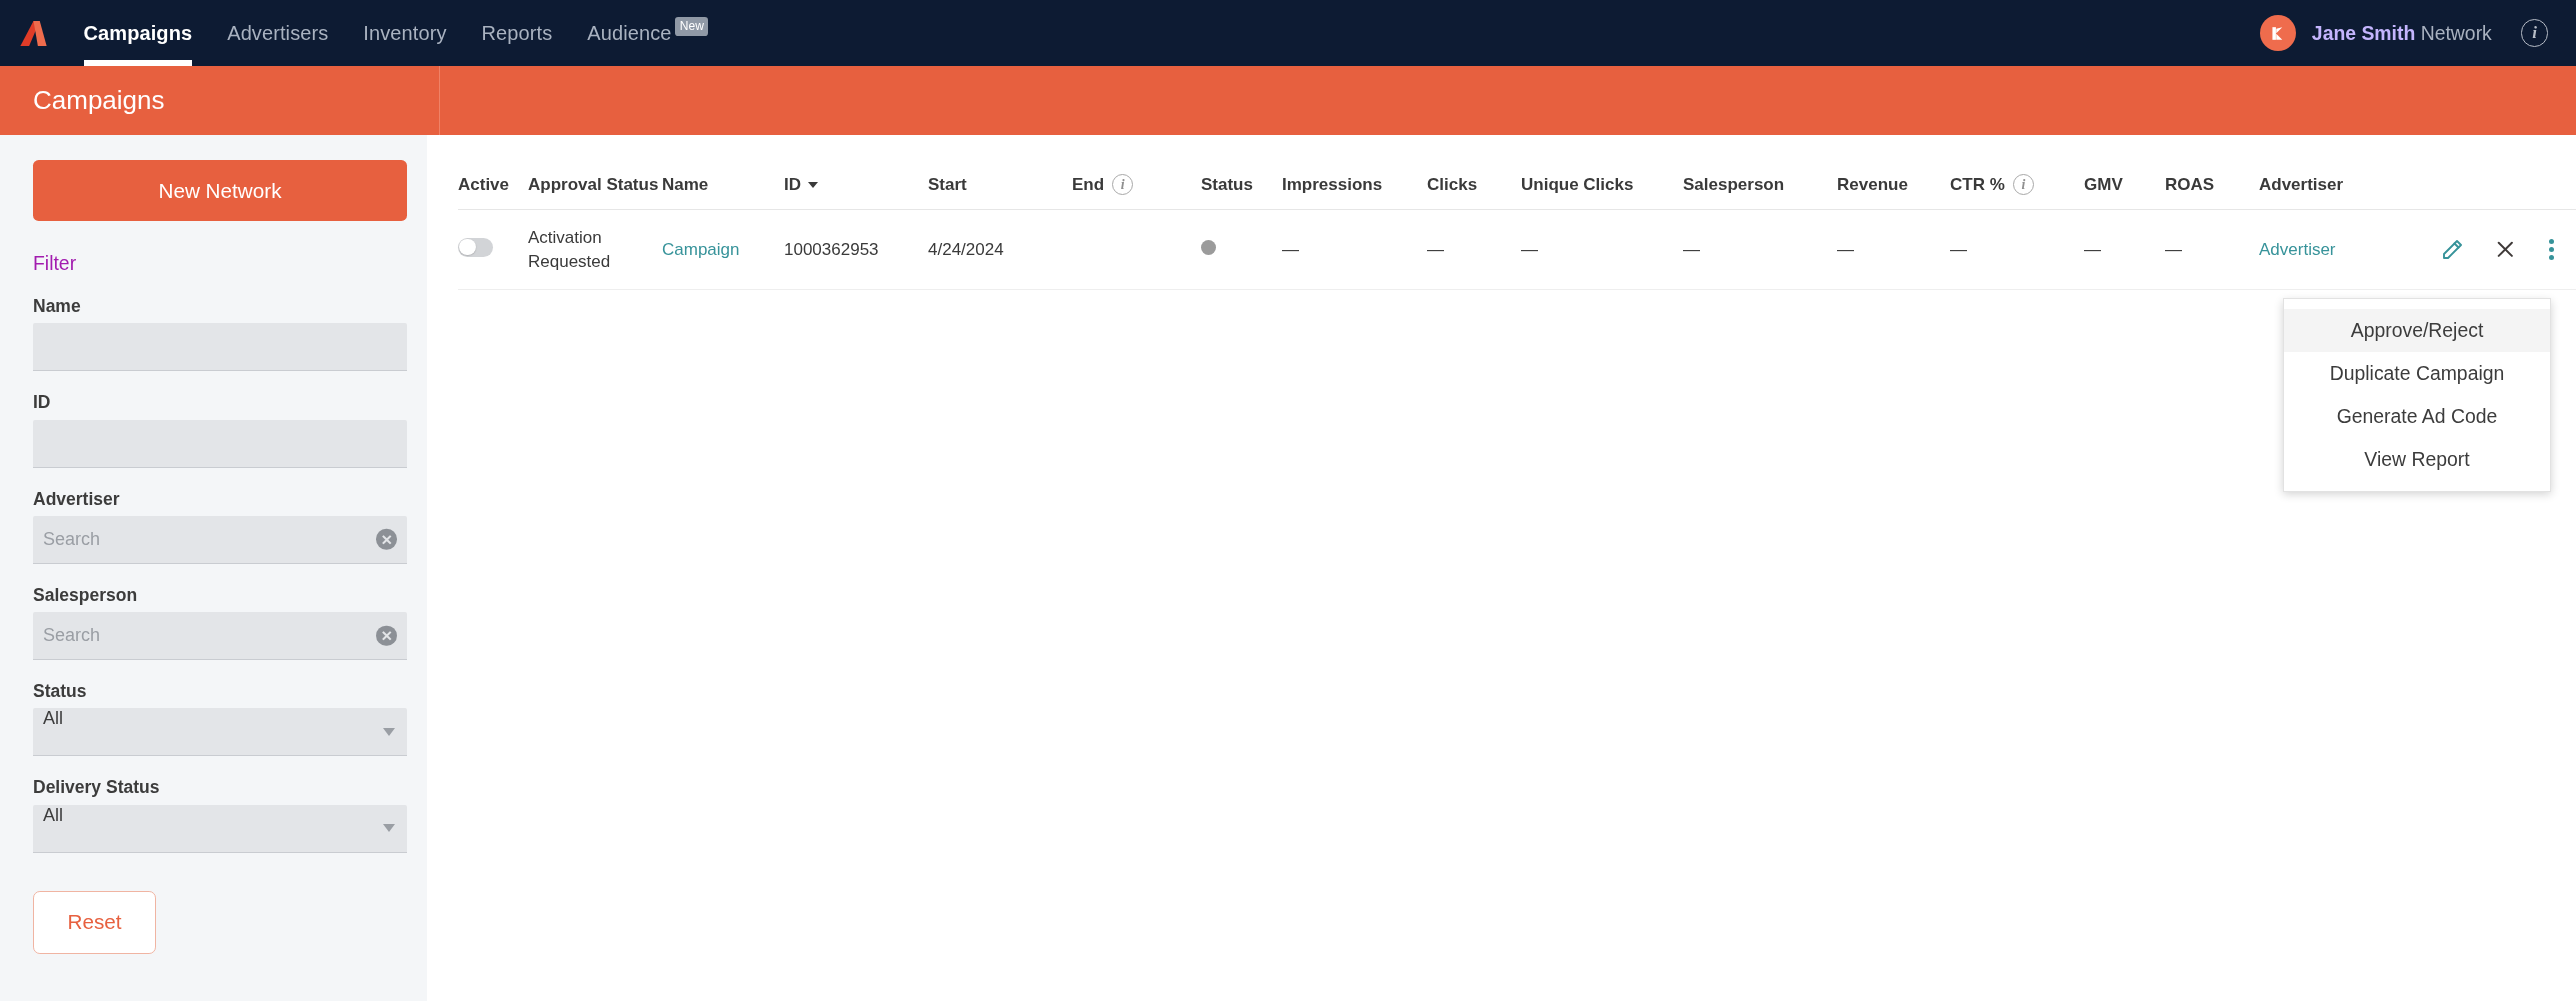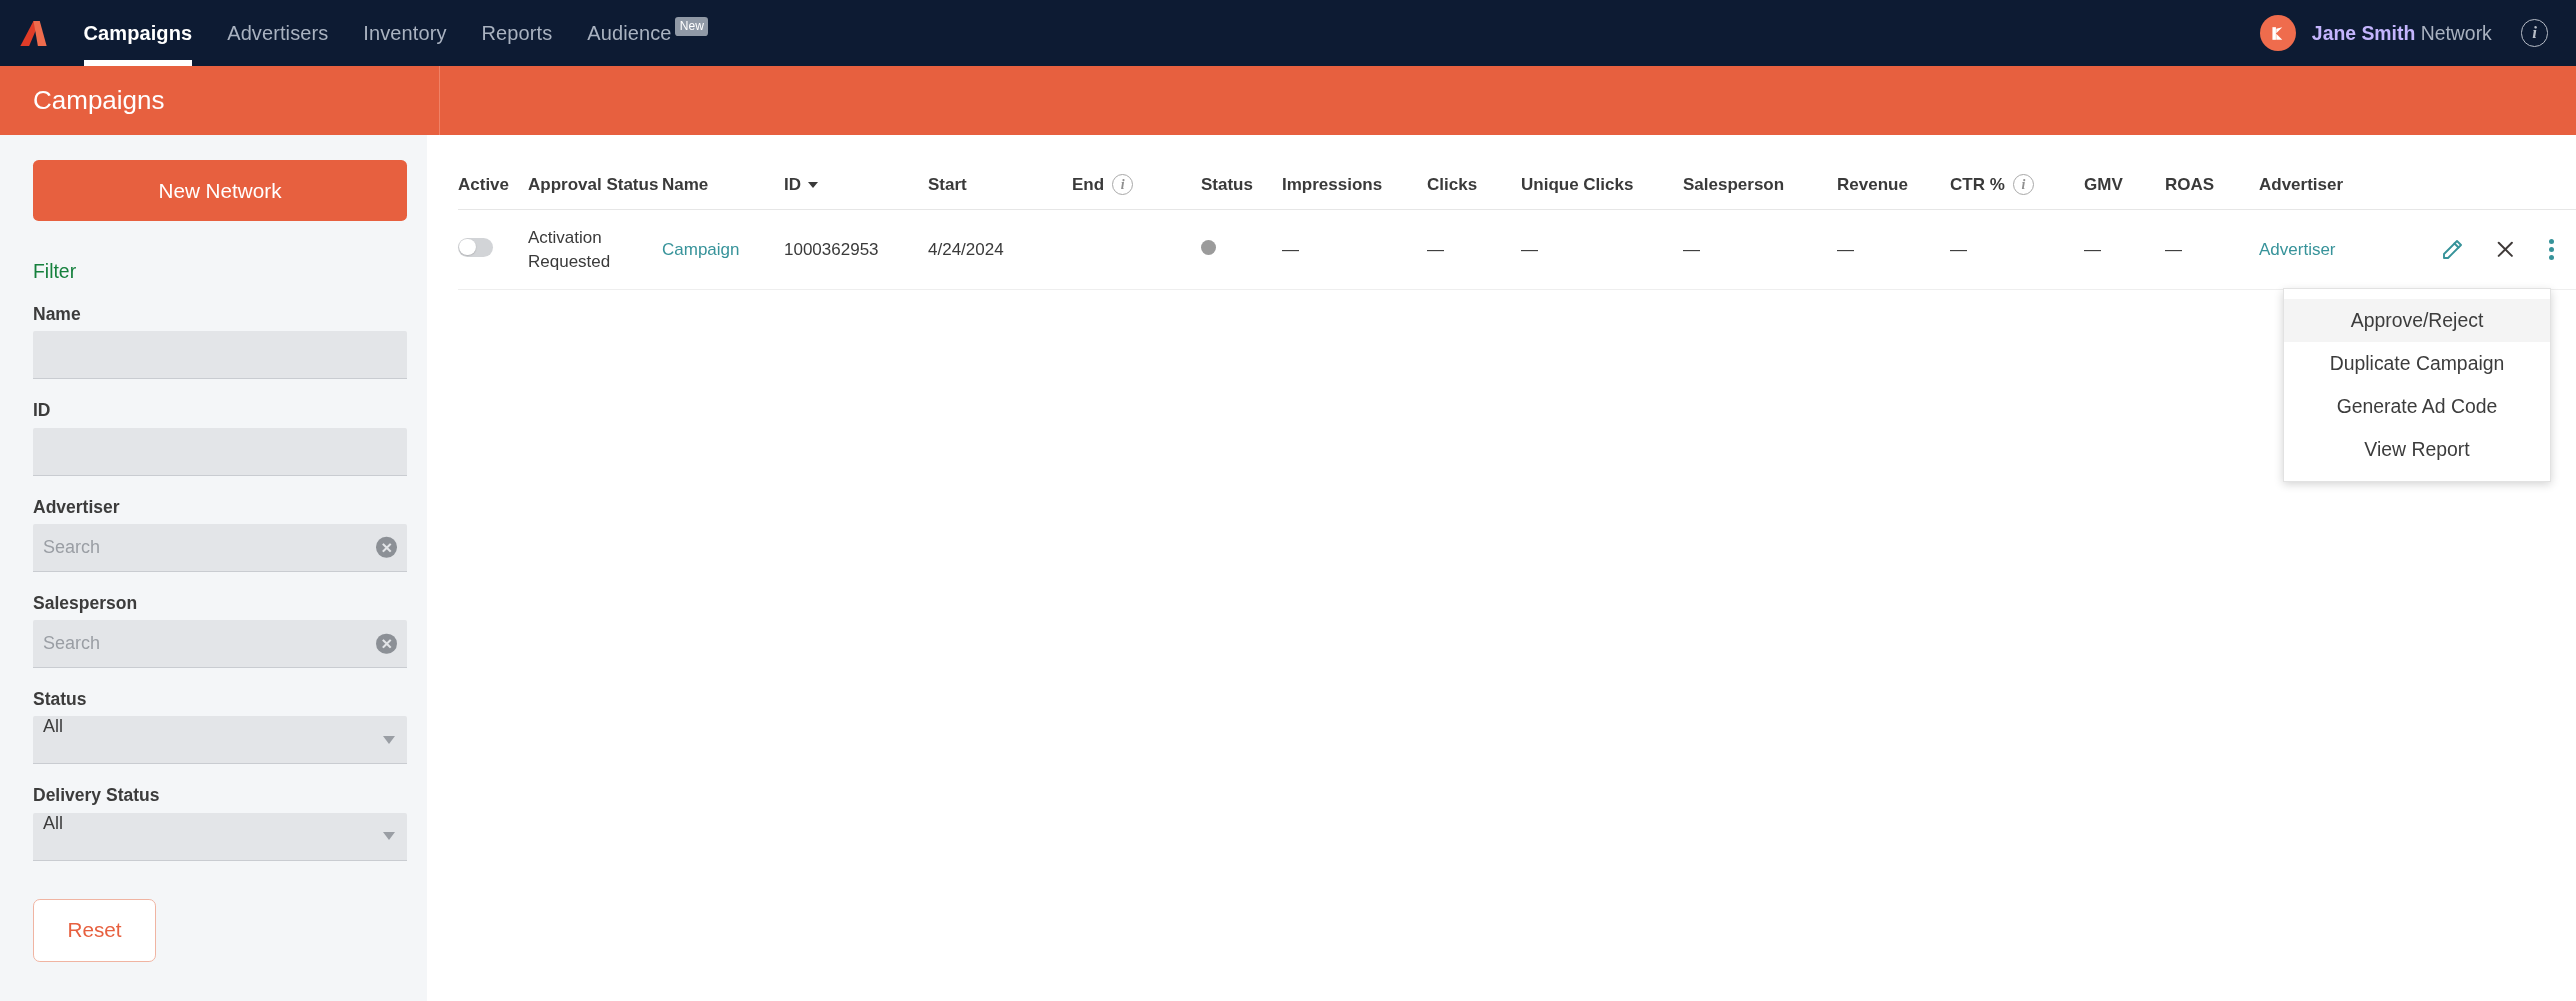--- a/index.html
+++ b/index.html
@@ -217,23 +217,23 @@
     background: #e7603f;
     border: none;
     border-radius: 5.6px;
     color: #ffffff;
     font-family: "Liberation Sans", sans-serif;
     font-size: 20.7px;
     cursor: pointer;
     display: block;
   }
   .filter-heading {
-    margin-top: 39px;
+    margin-top: 31px;
     font-size: 19.4px;
-    color: #15803d;
+    color: #a21caf;
     font-weight: normal;
   }
   .field-group { margin-top: 21px; }
   .field-label {
     font-size: 17.5px;
     font-weight: bold;
     color: #3c3c3c;
     margin-bottom: 6.3px;
   }
   .field-box {
@@ -420,21 +420,21 @@
     width: 5.6px; height: 5.6px;
     border-radius: 50%;
     background: #37939a;
     margin: 2.5px 0;
   }
 
   
   .row-menu {
     position: absolute;
     left: 2283px;
-    top: 288px;
+    top: 298px;
     width: 268px;
     background: #ffffff;
     border: 0.6px solid #e2e2e2;
     box-shadow: 0 2.5px 8.8px rgba(0,0,0,.18);
     padding: 10px 0 10px 0;
     z-index: 50;
   }
   .menu-item {
     display: block;
     width: 100%;

